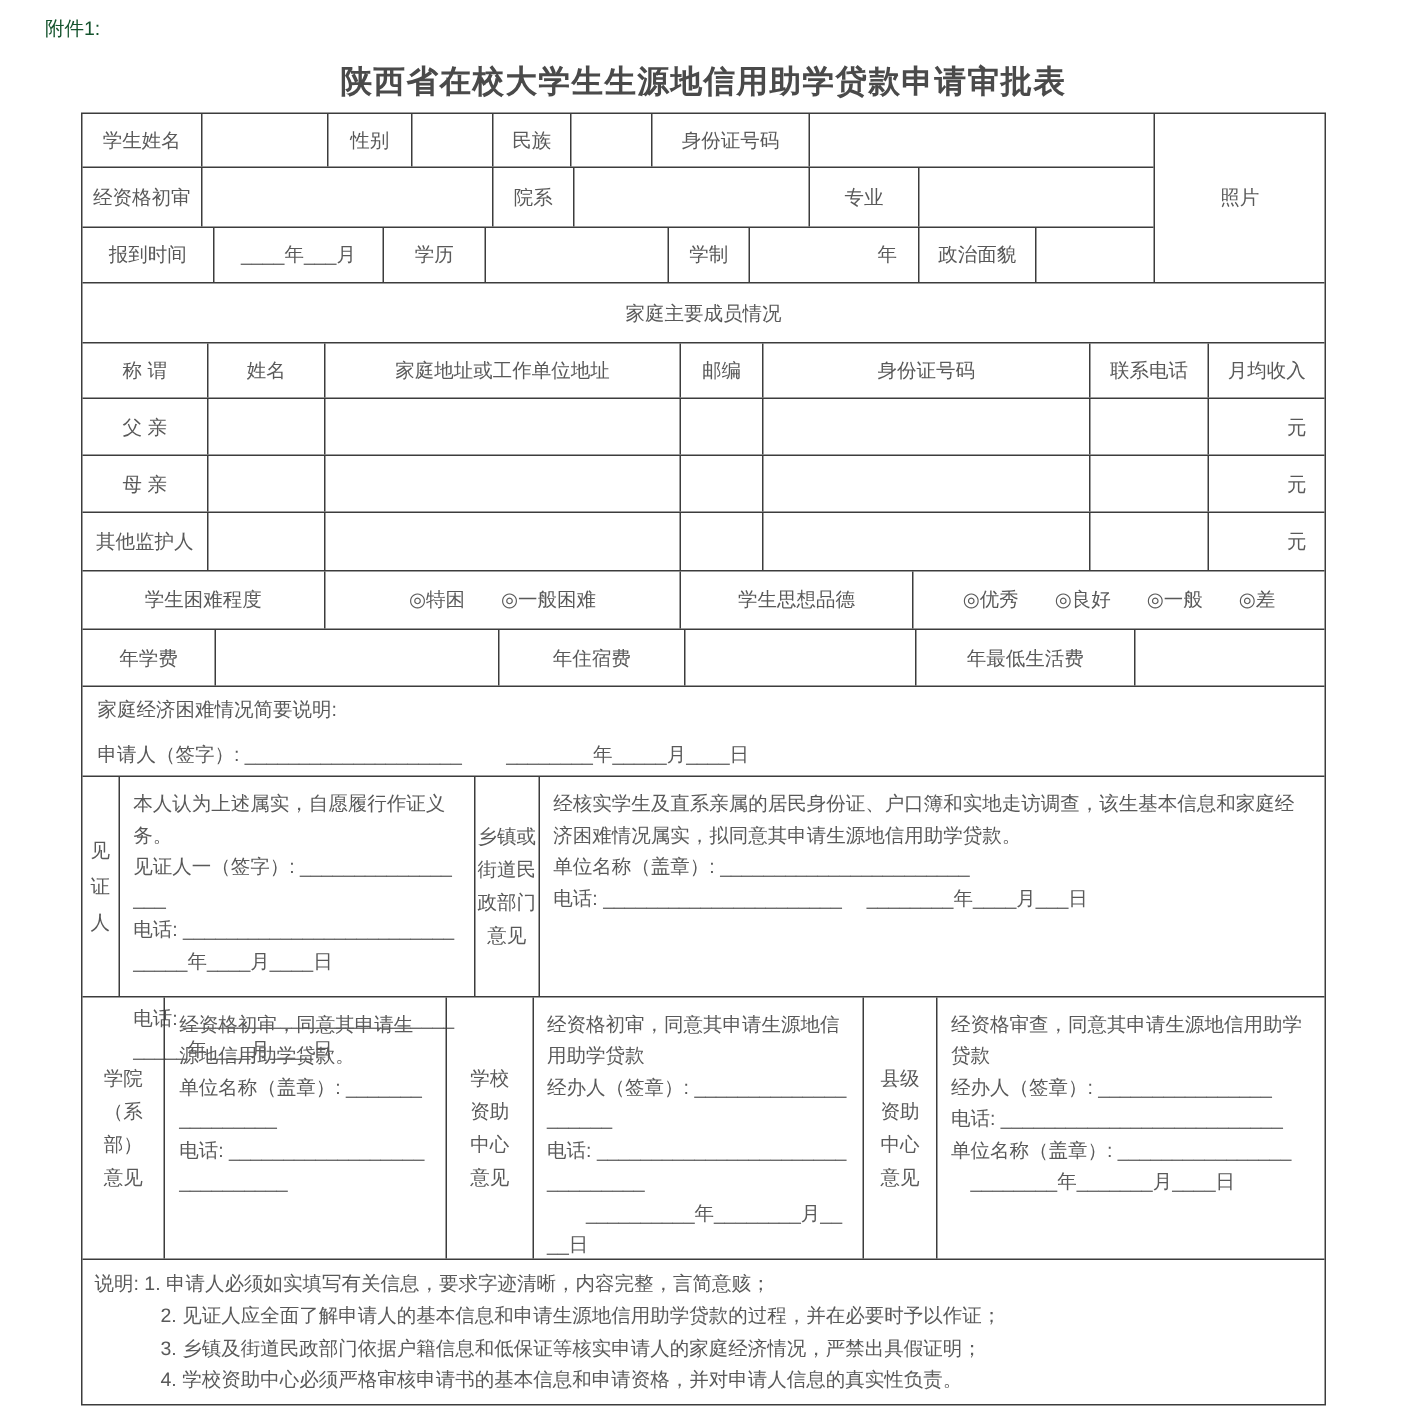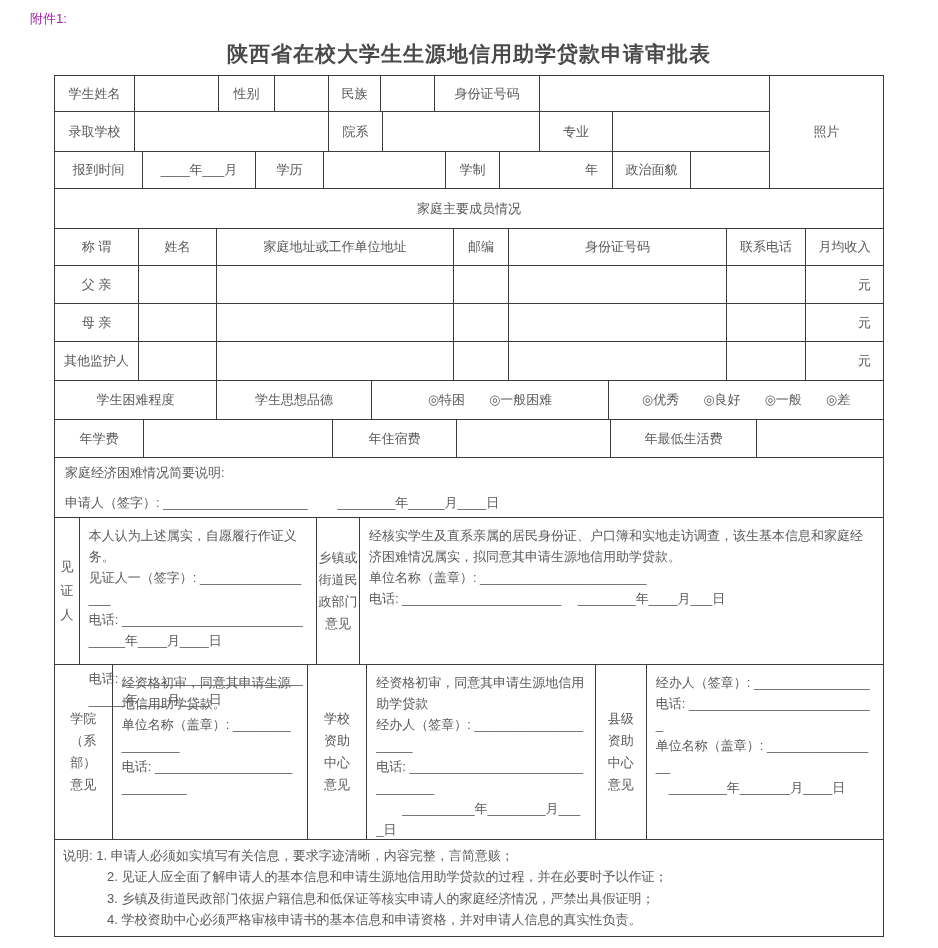--- a/index.html
+++ b/index.html
@@ -2,21 +2,21 @@
 <html><head>
 <meta charset="utf-8">
 <style>
   html,body{margin:0;padding:0;}
   body{
     width:938px;height:948px;background:#ffffff;overflow:hidden;
     font-family:"Liberation Sans","DejaVu Sans",sans-serif;
     color:#595959;font-size:13px;
   }
   .page{position:relative;width:938px;height:948px;background:#fff;}
-  .attachment{position:absolute;left:30px;top:10px;font-size:13px;color:#a21caf;}
+  .attachment{position:absolute;left:30px;top:10px;font-size:13px;color:#14532d;}
   .form-title{
     position:absolute;left:0;top:40px;width:938px;text-align:center;
     font-size:21px;font-weight:bold;color:#4a4a4a;margin:0;letter-spacing:1px;
   }
   .form{
     position:absolute;left:54px;top:75px;width:830px;
     border:1px solid #3c3c3c;background:#fff;box-sizing:border-box;
   }
   .sec{border-bottom:1px solid #3c3c3c;box-sizing:border-box;}
   .sec:last-child{border-bottom:none;}
@@ -77,21 +77,21 @@
           <div class="c" style="width:80px">学生姓名</div>
           <div class="c" style="width:84px"></div>
           <div class="c" style="width:56px">性别</div>
           <div class="c" style="width:54px"></div>
           <div class="c" style="width:52px">民族</div>
           <div class="c" style="width:54px"></div>
           <div class="c" style="width:105px">身份证号码</div>
           <div class="c grow"></div>
         </div>
         <div class="row">
-          <div class="c" style="width:80px">录取学校</div>
+          <div class="c" style="width:80px">经资格初审</div>
           <div class="c" style="width:194px"></div>
           <div class="c" style="width:54px">院系</div>
           <div class="c" style="width:157px"></div>
           <div class="c" style="width:73px">专业</div>
           <div class="c grow"></div>
         </div>
         <div class="row">
           <div class="c" style="width:88px">报到时间</div>
           <div class="c" style="width:113px">____年___月</div>
           <div class="c" style="width:68px">学历</div>
@@ -141,25 +141,25 @@
         <div class="c" style="width:237px"></div>
         <div class="c" style="width:55px"></div>
         <div class="c" style="width:218px"></div>
         <div class="c" style="width:79px"></div>
         <div class="c grow unit-cell">元</div>
       </div>
     </div>
 
     <div class="sec row" style="height:39px">
       <div class="c" style="width:162px">学生困难程度</div>
-      <div class="c" style="width:155px">学生思想品德</div>
       <div class="c opts" style="width:237px">
         <span class="opt">◎特困</span>
         <span class="opt">◎一般困难</span>
       </div>
+      <div class="c" style="width:155px">学生思想品德</div>
       <div class="c grow opts">
         <span class="opt">◎优秀</span>
         <span class="opt">◎良好</span>
         <span class="opt">◎一般</span>
         <span class="opt">◎差</span>
       </div>
     </div>
 
     <div class="sec row" style="height:38px">
       <div class="c" style="width:89px">年学费</div>
@@ -211,20 +211,21 @@
       <div class="c blk" style="width:237px">
           <div class="line">经资格初审，同意其申请生源地信用助学贷款</div>
           <div class="line">经办人（签章）: ____________________</div>
           <div class="line">电话: ________________________________</div>
           <div class="line">　　__________年________月____日</div>
         </div>
       <div class="c vlabel" style="width:53px">
         <span style="width:30px;line-height:1.7">县级资助中心意见</span>
       </div>
       <div class="c blk grow">
+          <div class="line">经资格审查，同意其申请生源地信用助学贷款</div>
           <div class="line">经办人（签章）: ________________</div>
           <div class="line">电话: __________________________</div>
           <div class="line">单位名称（盖章）: ________________</div>
           <div class="line">　________年_______月____日</div>
         </div>
     </div>
 
     <div class="sec notes">
         <div class="line">说明: 1. 申请人必须如实填写有关信息，要求字迹清晰，内容完整，言简意赅；</div>
         <div class="line">2. 见证人应全面了解申请人的基本信息和申请生源地信用助学贷款的过程，并在必要时予以作证；</div>

